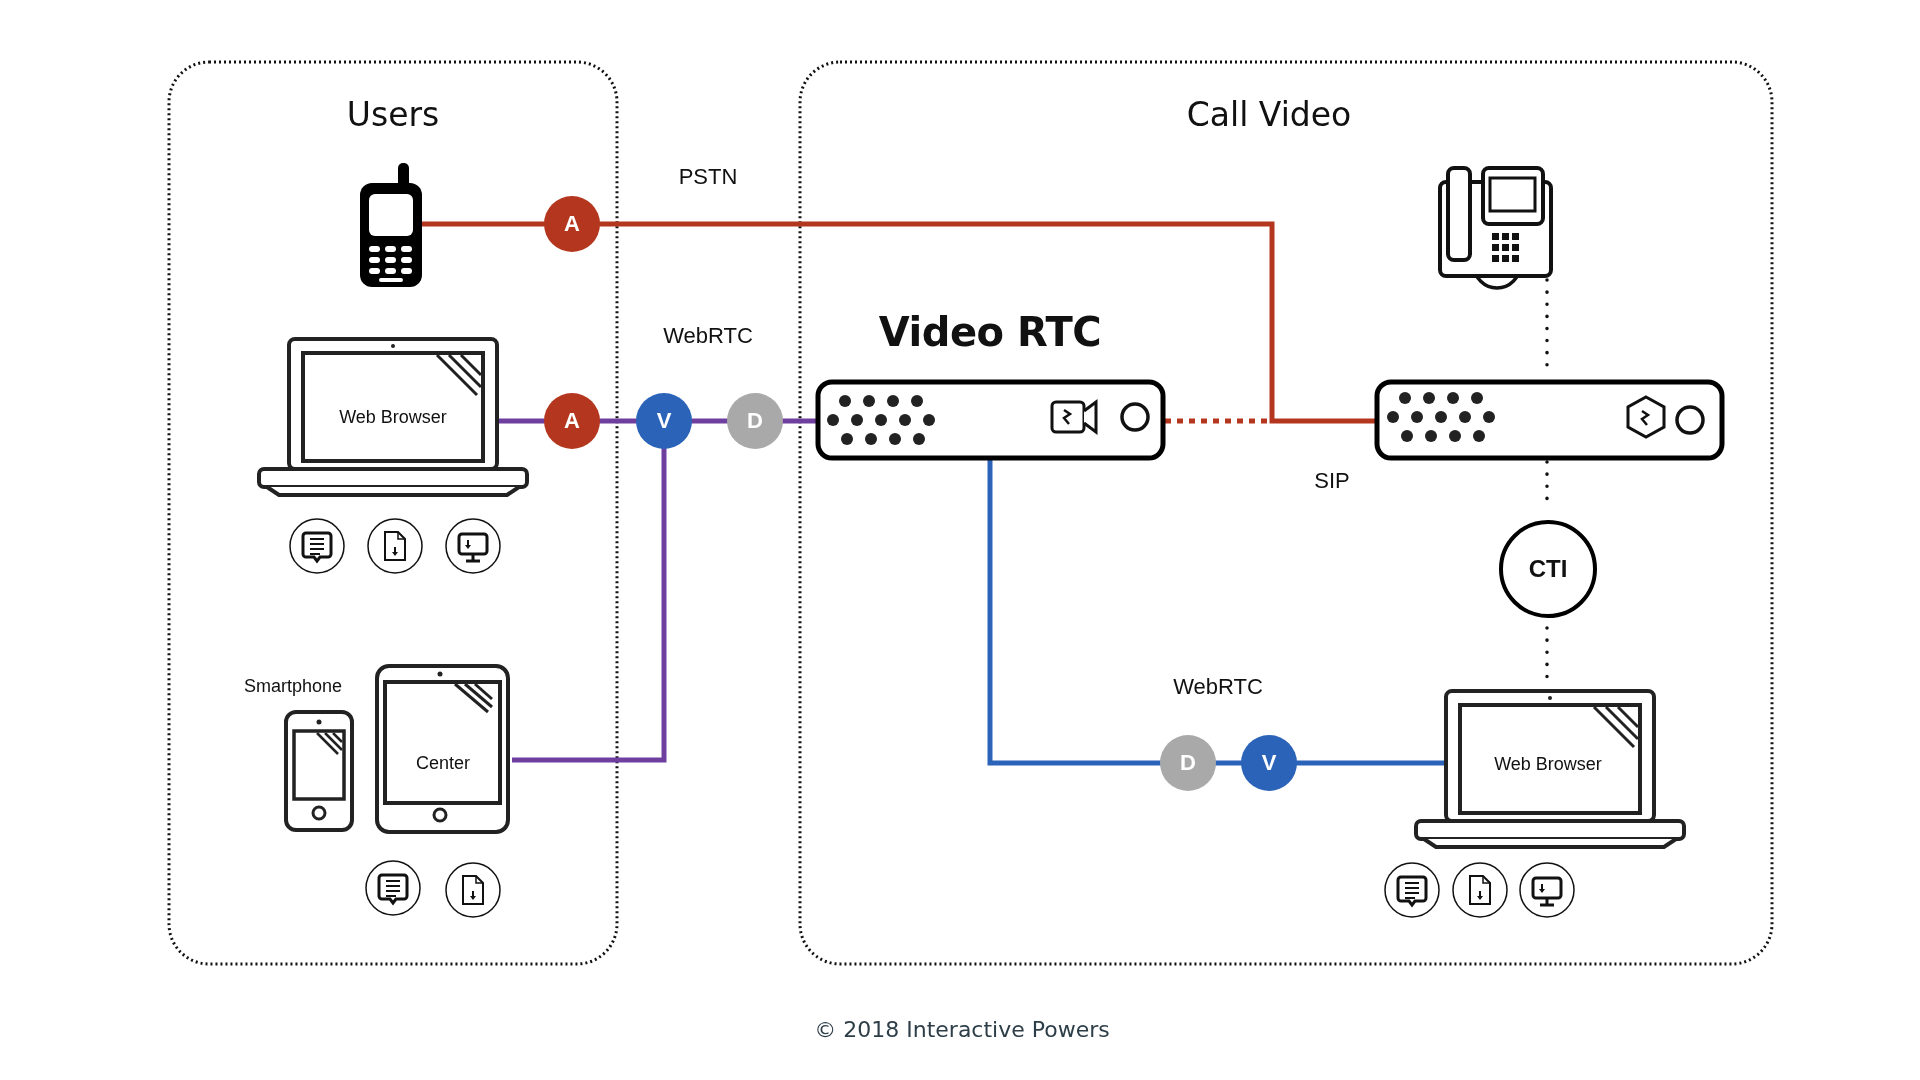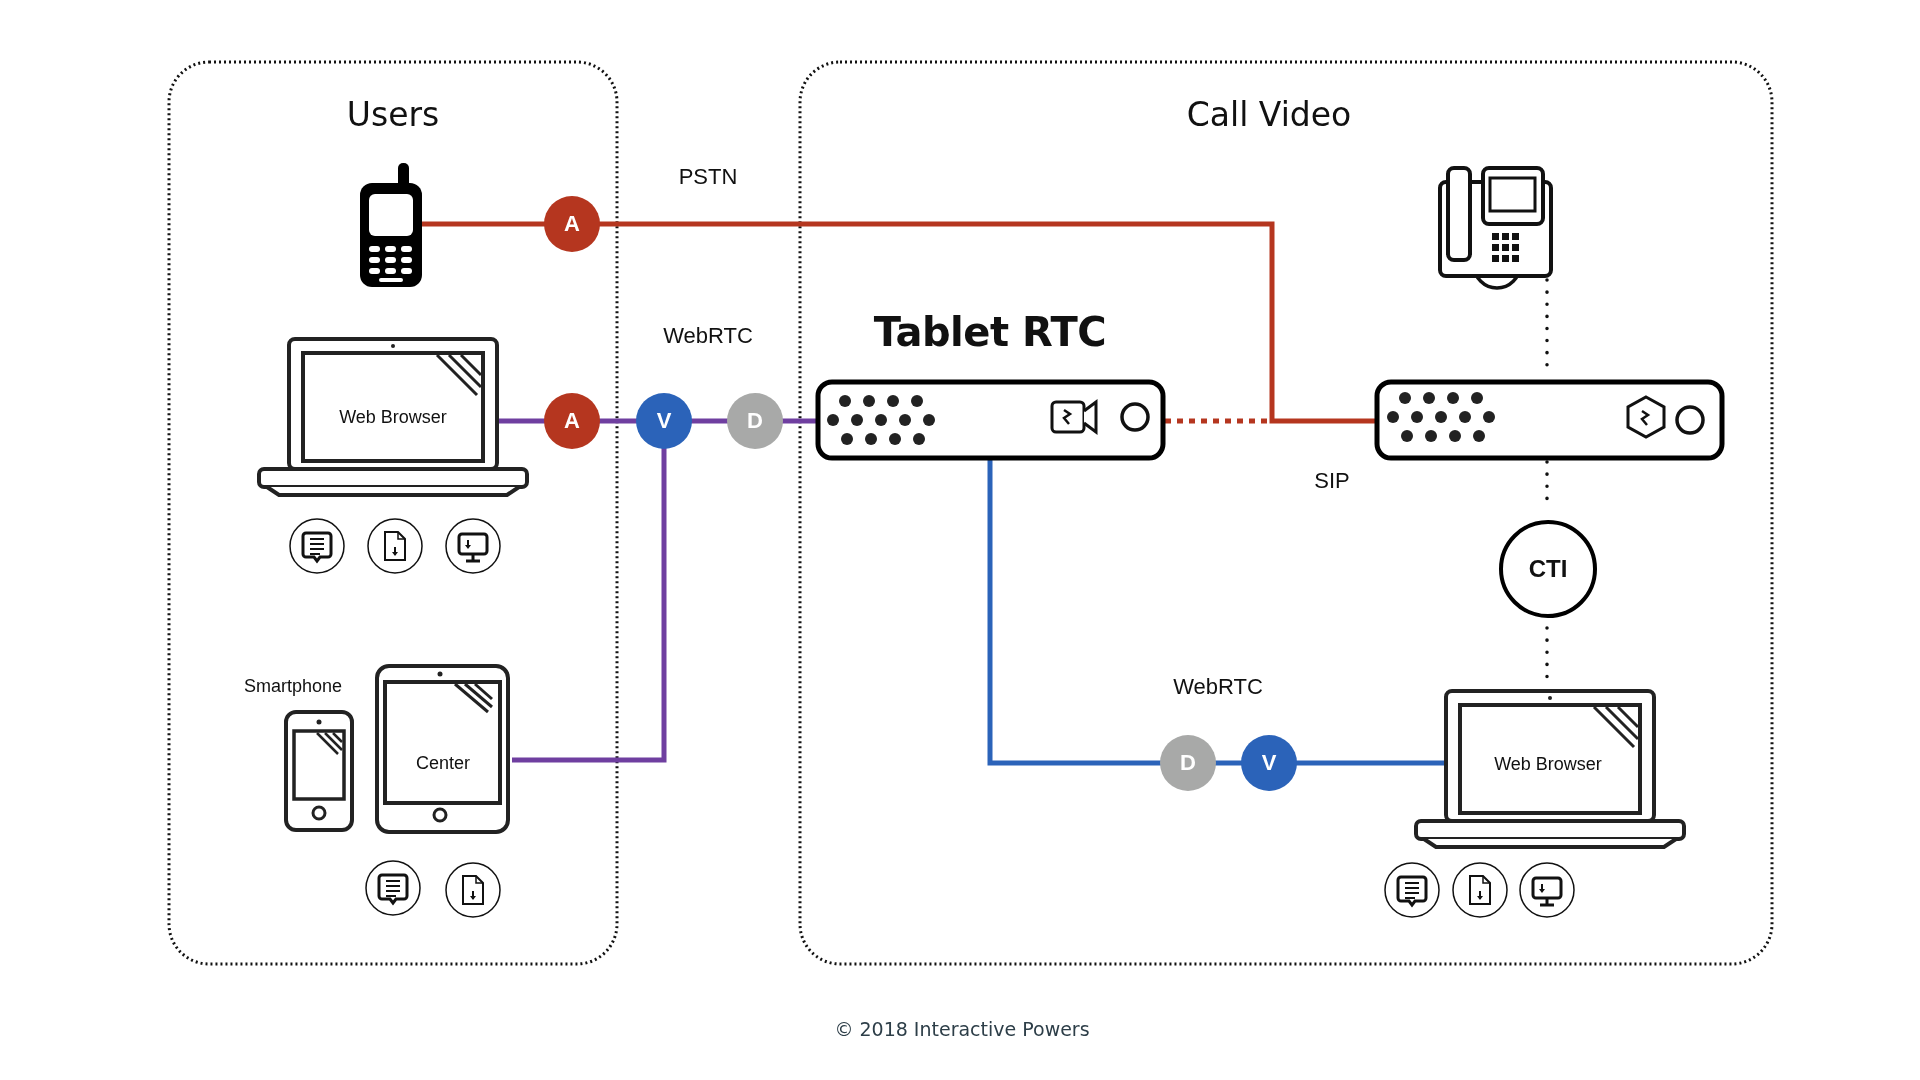--- a/index.html
+++ b/index.html
@@ -5,21 +5,21 @@
   html,body{margin:0;padding:0;background:#ffffff;}
   body{width:1920px;height:1080px;position:relative;overflow:hidden;font-family:"Liberation Sans",sans-serif;}
   #diagram{position:absolute;left:0;top:0;}
   .lbl{position:absolute;transform:translate(-50%,-50%);white-space:nowrap;color:#111;}
   .group-title{font-family:"DejaVu Sans",sans-serif;font-size:33px;color:#111;}
   .conn-label{font-size:22px;}
   .dev-label{font-size:18px;text-align:right;}
   .product{font-family:"DejaVu Sans",sans-serif;font-weight:bold;font-size:40px;letter-spacing:-0.5px;}
   .badge{position:absolute;transform:translate(-50%,-50%);width:56px;height:56px;border-radius:50%;color:#fff;font-weight:bold;font-size:22px;display:flex;align-items:center;justify-content:center;}
   .cti{position:absolute;transform:translate(-50%,-50%);width:98px;height:98px;border:4px solid #000;border-radius:50%;box-sizing:border-box;background:#fff;display:flex;align-items:center;justify-content:center;font-weight:bold;font-size:24px;color:#111;text-align:right;}
-  .footer{font-family:"DejaVu Sans",sans-serif;font-size:19px;color:#2d3e48;}
+  .footer{font-family:"DejaVu Sans",sans-serif;font-size:22px;color:#2d3e48;}
 </style>
 </head>
 <body>
 
 <svg id="diagram" width="1920" height="1080" viewBox="0 0 1920 1080" xmlns="http://www.w3.org/2000/svg">
   <defs>
     <g id="laptop">
       <rect x="2" y="2" width="208" height="130" rx="6" fill="#fff" stroke="#222" stroke-width="4"></rect>
       <rect x="16" y="16" width="180" height="108" fill="#fff" stroke="#222" stroke-width="4"></rect>
       <circle cx="106" cy="9" r="2" fill="#222"></circle>
@@ -206,21 +206,21 @@
 </svg>
 
 <div class="lbl group-title" style="left:393px;top:114px;">Users</div>
 <div class="lbl group-title" style="left:1269px;top:114px;">Call Video</div>
 
 <div class="lbl conn-label" style="left:708px;top:177px;">PSTN</div>
 <div class="lbl conn-label" style="left:708px;top:336px;">WebRTC</div>
 <div class="lbl conn-label" style="left:1332px;top:481px;">SIP</div>
 <div class="lbl conn-label" style="left:1218px;top:687px;">WebRTC</div>
 
-<div class="lbl product" style="left:990px;top:332px;">Tablet RTC</div>
+<div class="lbl product" style="left:990px;top:332px;">Video RTC</div>
 
 <div class="lbl dev-label" style="left:393px;top:417px;">Web Browser</div>
 <div class="lbl dev-label" style="left:293px;top:686px;">Smartphone</div>
 <div class="lbl dev-label" style="left:443px;top:763px;">Center</div>
 <div class="lbl dev-label" style="left:1548px;top:764px;">Web Browser</div>
 
 <div class="cti" style="left:1548px;top:569px;">
     <span>CTI</span>
   </div>
 

